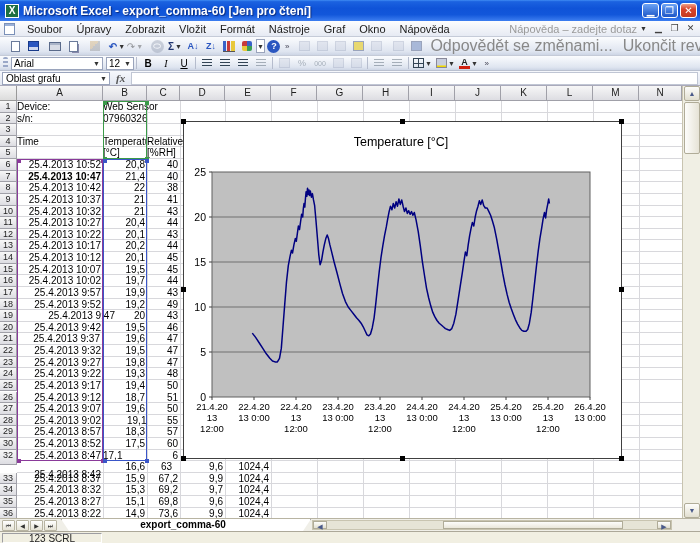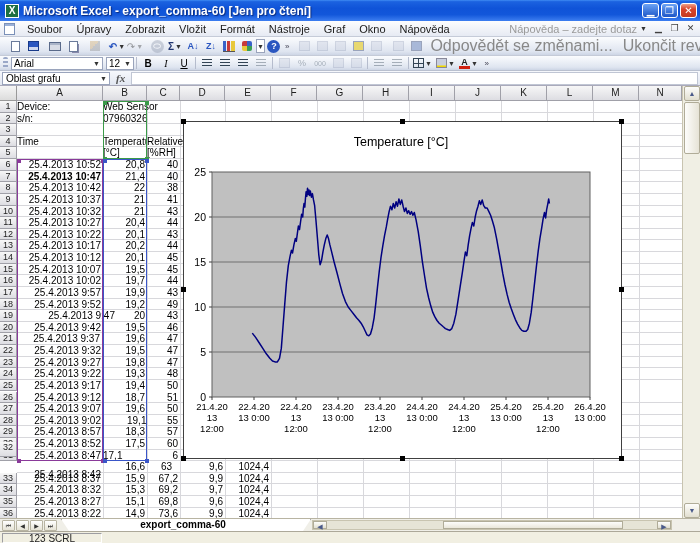--- a/index.html
+++ b/index.html
@@ -449,21 +449,21 @@
       <div class="cell r" style="left: 103px; top: 340.36px; width: 44px;">18,3</div>
       <div class="cell r" style="left: 147px; top: 340.36px; width: 33px;">57</div>
       <div class="rowhdr" style="top: 351.98px; height: 11.62px;">30</div>
       <div class="cell r" style="left: 17px; top: 351.98px; width: 86px;">25.4.2013 8:52</div>
       <div class="cell r" style="left: 103px; top: 351.98px; width: 44px;">17,5</div>
       <div class="cell r" style="left: 147px; top: 351.98px; width: 33px;">60</div>
       <div class="rowhdr" style="top: 363.6px; height: 11.62px;">31</div>
       <div class="cell r" style="left: 17px; top: 363.6px; width: 86px;">25.4.2013 8:47</div>
       <div class="cell r" style="left: 103px; top: 363.6px; width: 20px;">17,1</div>
       <div class="cell r" style="left: 147px; top: 363.6px; width: 33px;">6</div>
-      <div class="rowhdr" style="top: 356px; height: 15px; text-align: center;">32</div>
+      <div class="rowhdr" style="top: 364px; height: 15px; text-align: center;">32</div>
       <div class="cell r" style="left: 17px; top: 375.22px; width: 86px; margin-top: 8px;">25.4.2013 8:42</div>
       <div class="cell r" style="left: 103px; top: 375.22px; width: 44px;">16,6</div>
       <div class="cell r" style="left: 141px; top: 375.22px; width: 33px;">63</div>
       <div class="cell r" style="left: 180px; top: 375.22px; width: 45px;">9,6</div>
       <div class="cell r" style="left: 225px; top: 375.22px; width: 46px;">1024,4</div>
       <div class="rowhdr" style="top: 386.84px; height: 11.62px;">33</div>
       <div class="cell r" style="left: 17px; top: 386.84px; width: 86px;">25.4.2013 8:37</div>
       <div class="cell r" style="left: 103px; top: 386.84px; width: 44px;">15,9</div>
       <div class="cell r" style="left: 147px; top: 386.84px; width: 33px;">67,2</div>
       <div class="cell r" style="left: 180px; top: 386.84px; width: 45px;">9,9</div>

